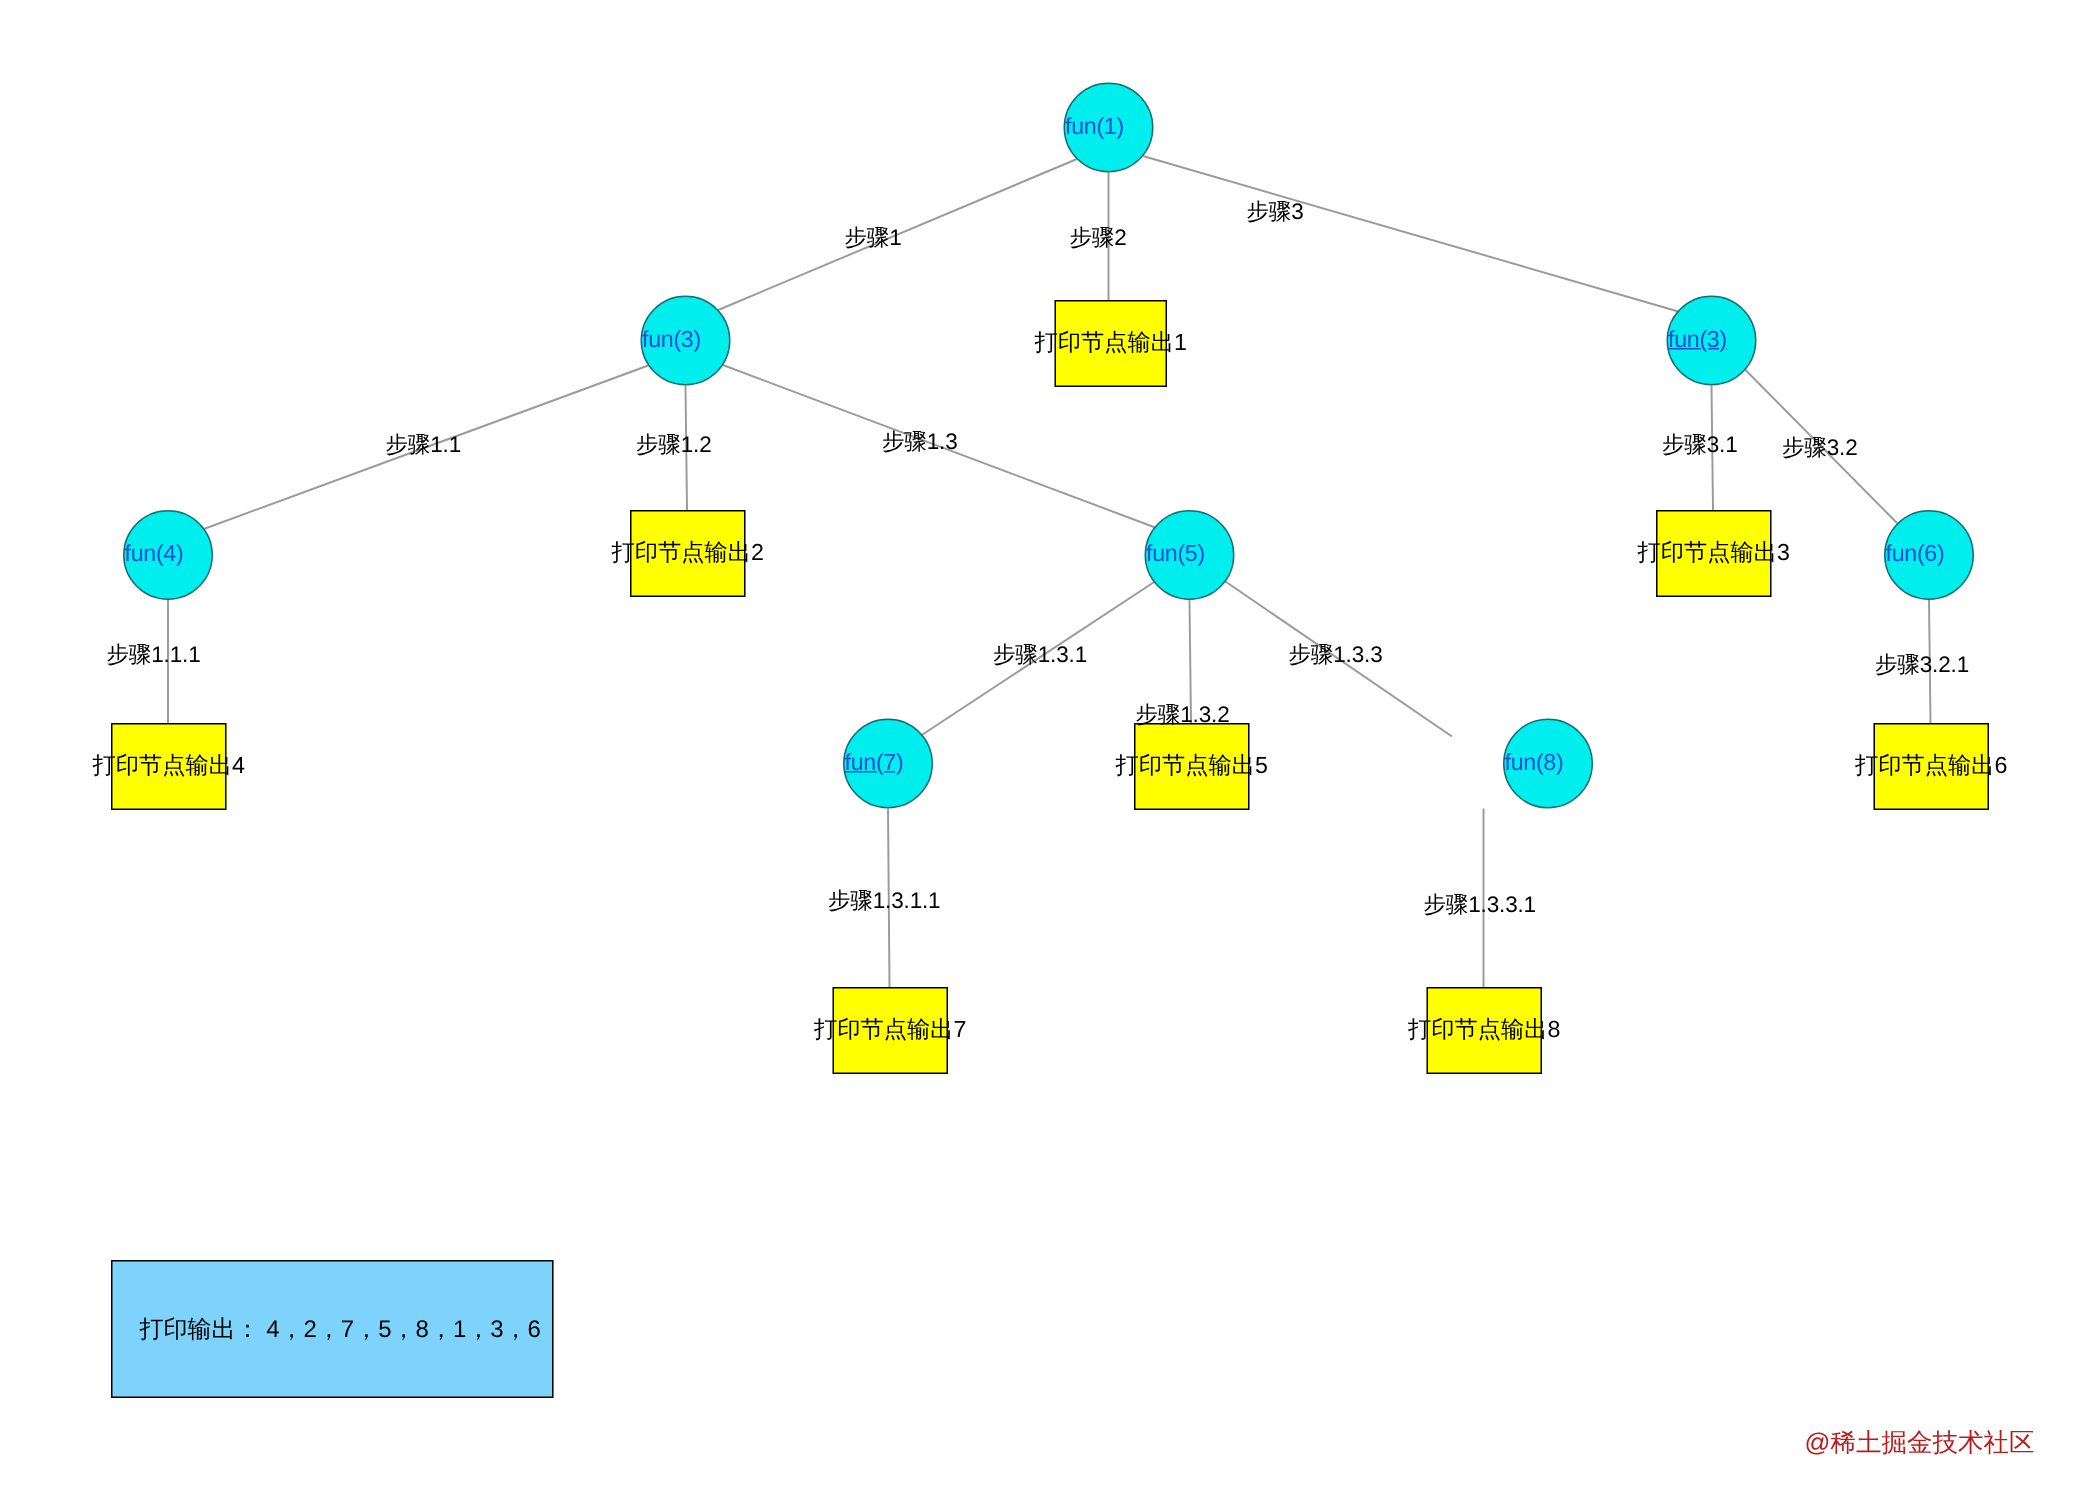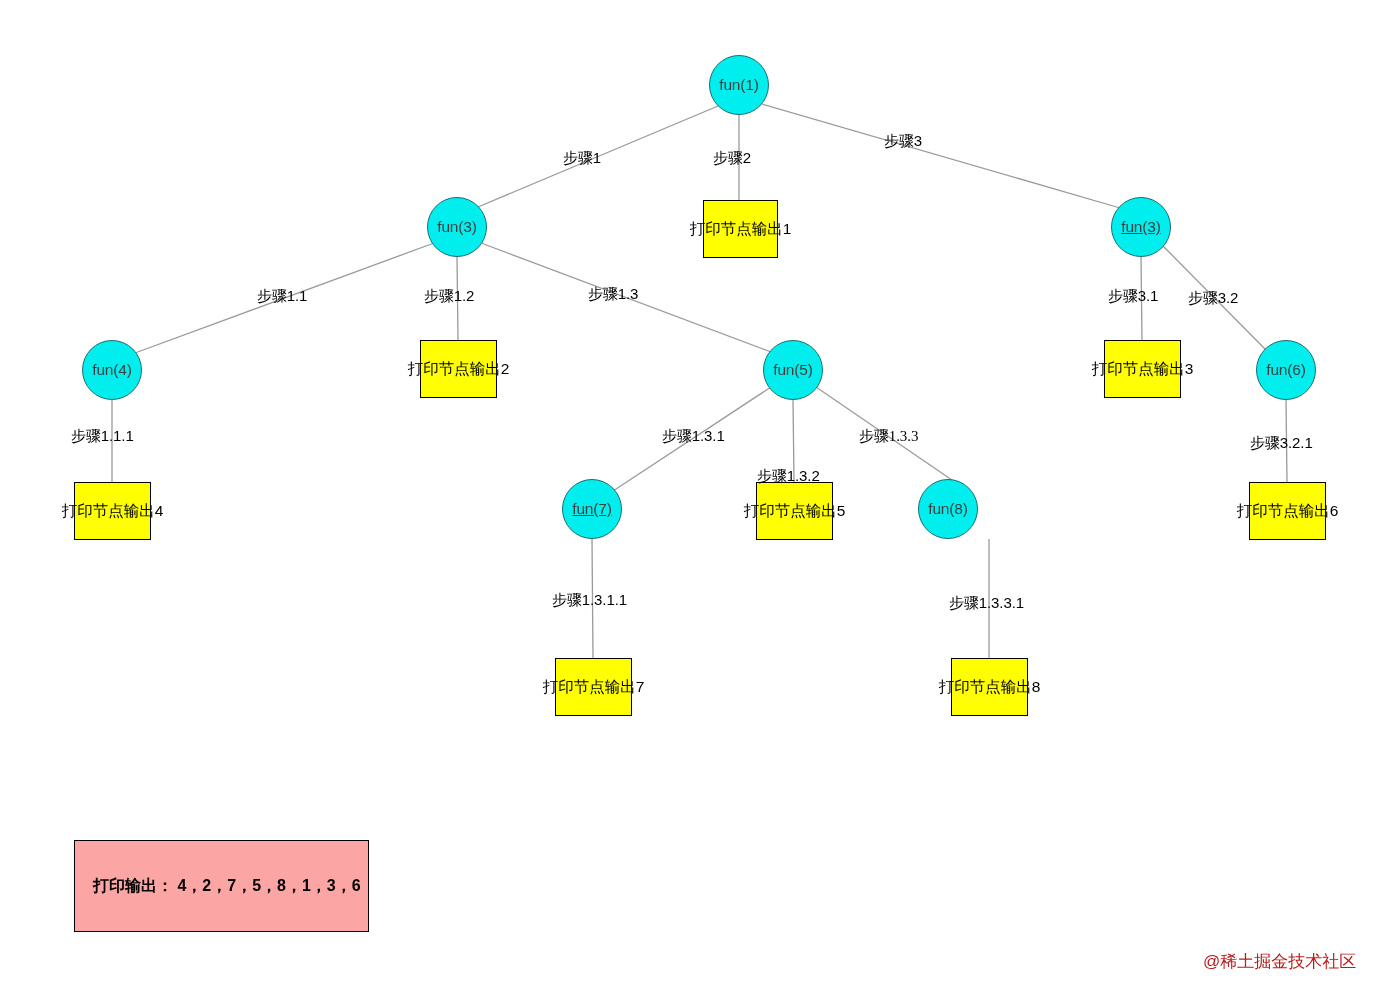--- a/index.html
+++ b/index.html
@@ -30,23 +30,23 @@
     height: 1000px;
     pointer-events: none;
   }
   .node-circle {
     position: absolute;
     border-radius: 50%;
     background: #00eeee;
     border: 1.4px solid #1a6e72;
     display: flex;
     align-items: center;
-    justify-content: center;
+    justify-content: flex-start;
     box-sizing: border-box;
-    color: #404040;
+    color: #1d4ed8;
     font-size: 15.5px;
     letter-spacing: -0.2px;
     white-space: nowrap;
   }
   .print-box {
     position: absolute;
     background: #ffff00;
     border: 1.6px solid #000000;
     box-sizing: border-box;
     display: flex;
@@ -64,31 +64,30 @@
   .edge-label {
     position: absolute;
     color: #000;
     font-size: 15px;
     white-space: nowrap;
     background: transparent;
     letter-spacing: -0.1px;
   }
   .summary-box {
     position: absolute;
-    background: #fca5a5;
+    background: #7dd3fc;
     border: 1.6px solid #000000;
     box-sizing: border-box;
     display: flex;
     align-items: center;
     justify-content: flex-start;
     padding-left: 18px;
     color: #000;
     font-size: 16px;
     white-space: nowrap;
-    font-weight: bold;
   }
   .watermark {
     position: absolute;
     color: #b91c1c;
     font-size: 17px;
     white-space: nowrap;
     user-select: none;
   }
 </style>
 </head>
@@ -131,21 +130,21 @@
       </div>
       <div class="node-circle" style="left: 763px; top: 340px; width: 60px; height: 60px;">
         <span>fun(5)</span>
       </div>
       <div class="node-circle" style="left: 1256px; top: 340px; width: 60px; height: 60px;">
         <span>fun(6)</span>
       </div>
       <div class="node-circle" style="left: 562px; top: 479px; width: 60px; height: 60px; text-decoration: underline;">
         <span>fun(7)</span>
       </div>
-      <div class="node-circle" style="left: 918px; top: 479px; width: 60px; height: 60px;">
+      <div class="node-circle" style="left: 1002px; top: 479px; width: 60px; height: 60px;">
         <span>fun(8)</span>
       </div>
     </div>
   <div id="boxes-layer">
       <div class="print-box" style="left: 703px; top: 200px; width: 75px; height: 58px;">
         <span class="ln">打印节点</span>
         <span class="ln">输出1</span>
       </div>
       <div class="print-box" style="left: 420px; top: 340px; width: 77px; height: 58px;">
         <span class="ln">打印节点</span>
@@ -172,28 +171,28 @@
         <span class="ln">输出7</span>
       </div>
       <div class="print-box" style="left: 951px; top: 658px; width: 77px; height: 58px;">
         <span class="ln">打印节点</span>
         <span class="ln">输出8</span>
       </div>
     </div>
   <div id="labels-layer">
       <div class="edge-label" style="left: 563px; top: 149px;">步骤1</div>
       <div class="edge-label" style="left: 713px; top: 149px;">步骤2</div>
-      <div class="edge-label" style="left: 884px; top: 132px;">步骤3</div>
+      <div class="edge-label" style="left: 831px; top: 132px;">步骤3</div>
       <div class="edge-label" style="left: 257px; top: 287px;">步骤1.1</div>
       <div class="edge-label" style="left: 424px; top: 287px;">步骤1.2</div>
       <div class="edge-label" style="left: 588px; top: 285px;">步骤1.3</div>
       <div class="edge-label" style="left: 71px; top: 427px;">步骤1.1.1</div>
       <div class="edge-label" style="left: 662px; top: 427px;">步骤1.3.1</div>
       <div class="edge-label" style="left: 757px; top: 427px; margin-top: 40px;">步骤1.3.2</div>
-      <div class="edge-label" style="left: 859px; top: 427px; font-family: Liberation Serif, serif;">步骤1.3.3</div>
+      <div class="edge-label" style="left: 859px; top: 427px;">步骤1.3.3</div>
       <div class="edge-label" style="left: 552px; top: 591px;">步骤1.3.1.1</div>
       <div class="edge-label" style="left: 949px; top: 594px;">步骤1.3.3.1</div>
       <div class="edge-label" style="left: 1108px; top: 287px;">步骤3.1</div>
       <div class="edge-label" style="left: 1188px; top: 289px;">步骤3.2</div>
       <div class="edge-label" style="left: 1250px; top: 434px;">步骤3.2.1</div>
     </div>
 
   <div class="summary-box" id="summary-box" style="left: 74px; top: 840px; width: 295px; height: 92px;">
     <span>打印输出： 4，2，7，5，8，1，3，6</span>
   </div>

